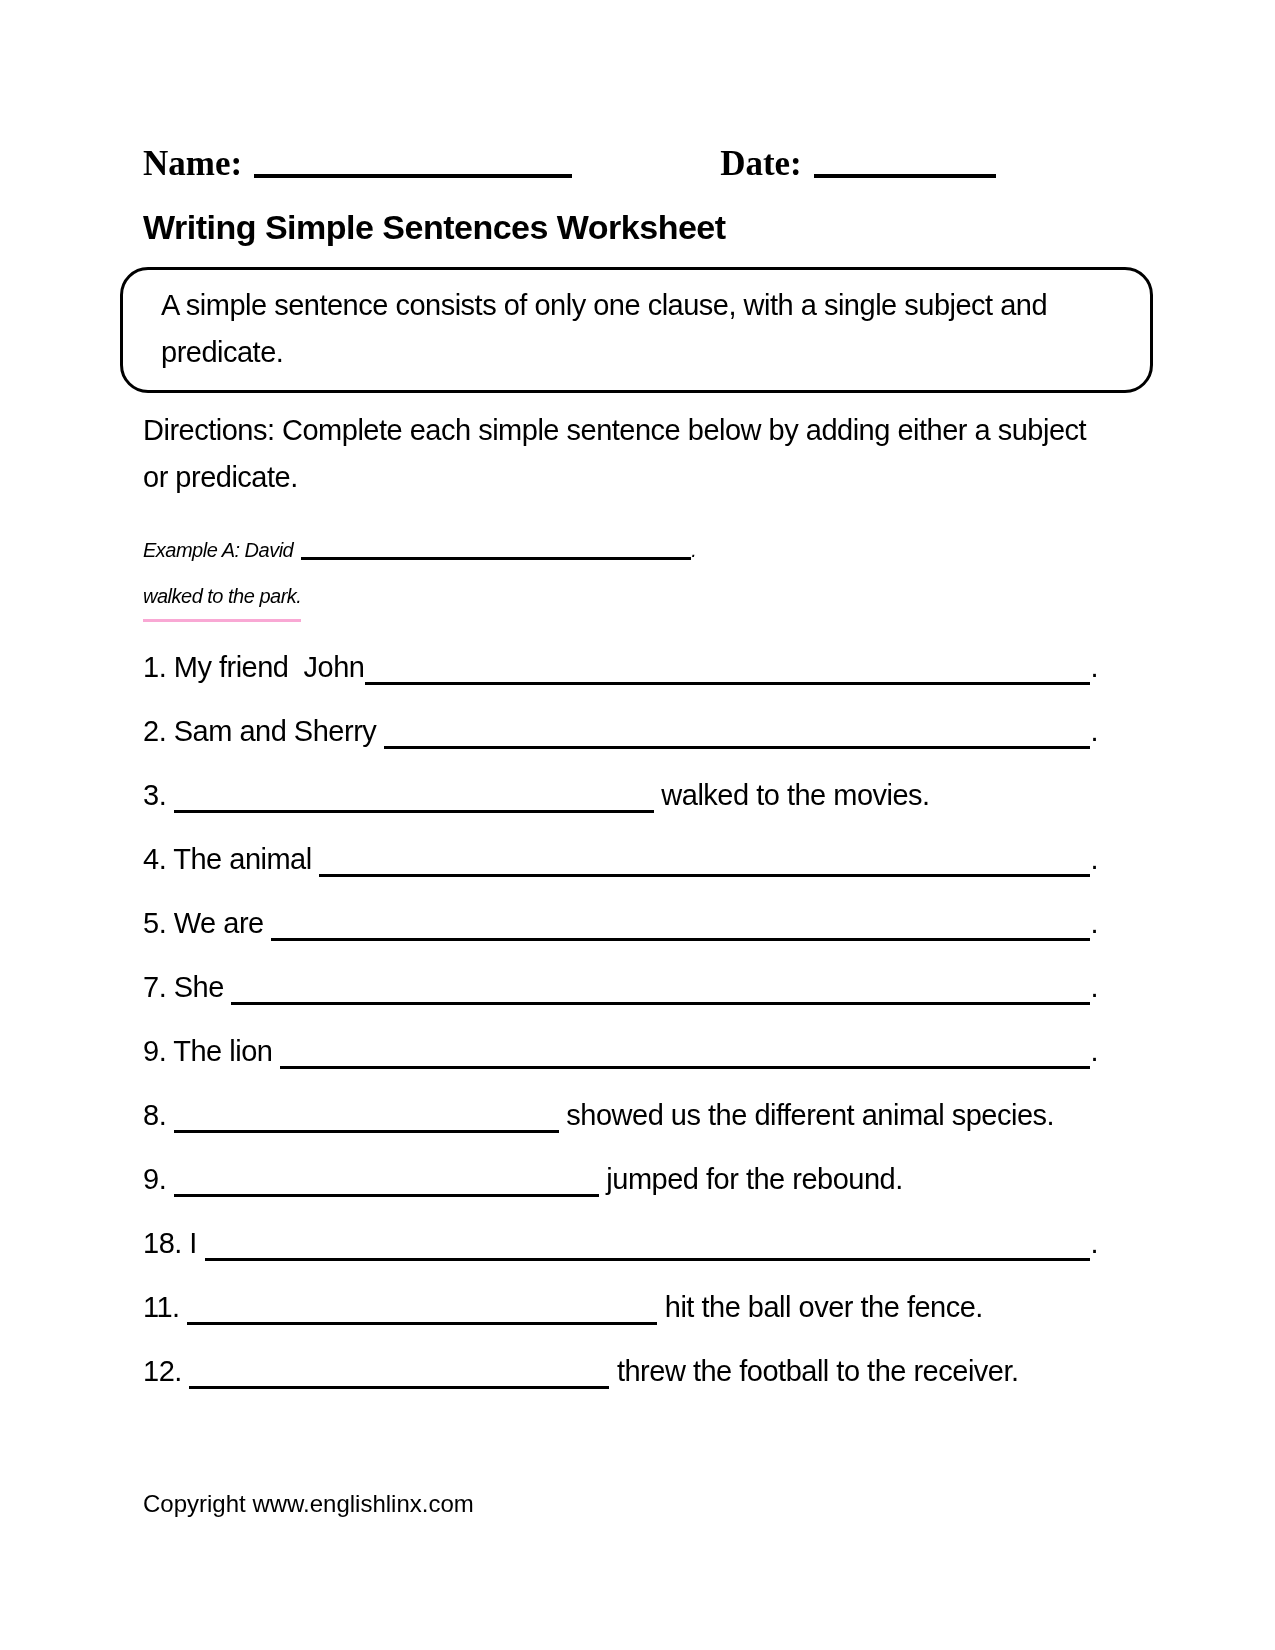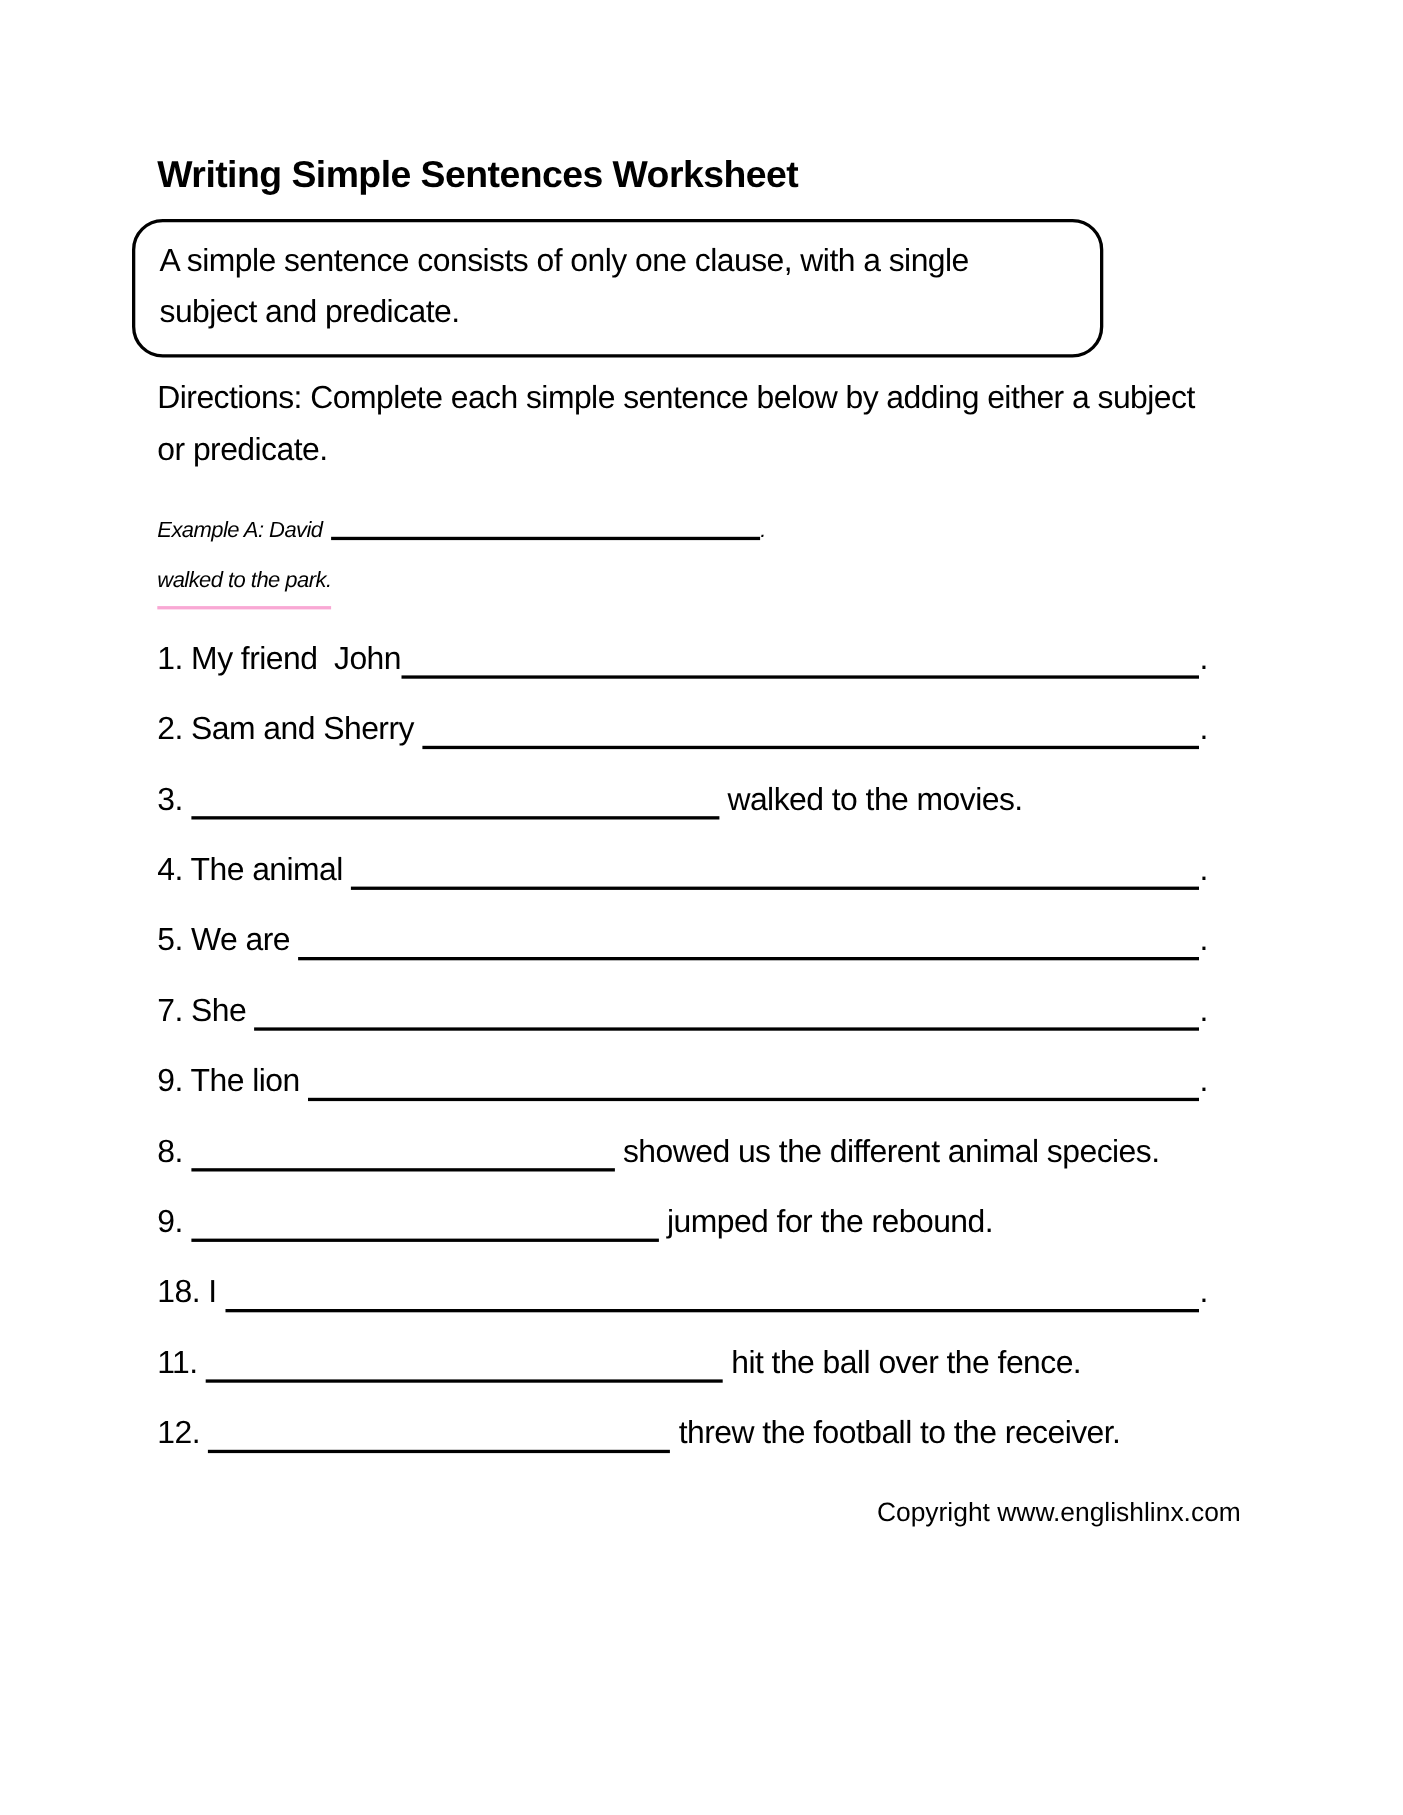--- a/index.html
+++ b/index.html
@@ -40,25 +40,25 @@
   .title {
     width: 960px;
     font-size: 34px;
     font-weight: bold;
     letter-spacing: -0.5px;
     margin-bottom: 20px;
   }
 
   
   .def-box {
-    width: 883px;
+    width: 1033px;
     margin-left: -23px;
     border: 3px solid #000000;
     border-radius: 28px;
-    padding: 12px 40px 14px 22px;
+    padding: 12px 40px 14px 38px;
     font-size: 29px;
     letter-spacing: -0.5px;
     line-height: 47px;
     margin-bottom: 14px;
   }
 
   
   .directions {
     width: 965px;
     font-size: 29px;
@@ -104,30 +104,36 @@
     font-size: 29px;
     letter-spacing: -0.5px;
     margin-bottom: 34px;
     white-space: pre-wrap;
   }
   .q-blank-grow { flex: 1 1 auto; }
 
   
   .footer {
     width: 985px;
-    text-align: right;
-    margin-top: 44px;
+    text-align: left;
+    margin-top: 104px;
     font-size: 24px;
   }
 </style>
 </head>
 <body>
 
 <div class="page">
 
+  <div class="header-row">
+    <span>Name:</span>
+    <span class="write-line name-line"></span>
+    <span class="date-group">Date:</span>
+    <span class="write-line date-line"></span>
+  </div>
 
   <div class="title">Writing Simple Sentences Worksheet</div>
 
   <div class="def-box">
     <span>A simple sentence consists of only one clause, with a single subject and predicate.</span>
   </div>
 
   <div class="directions">Directions: Complete each simple sentence below by adding either a subject or predicate.</div>
 
   <div class="example">

